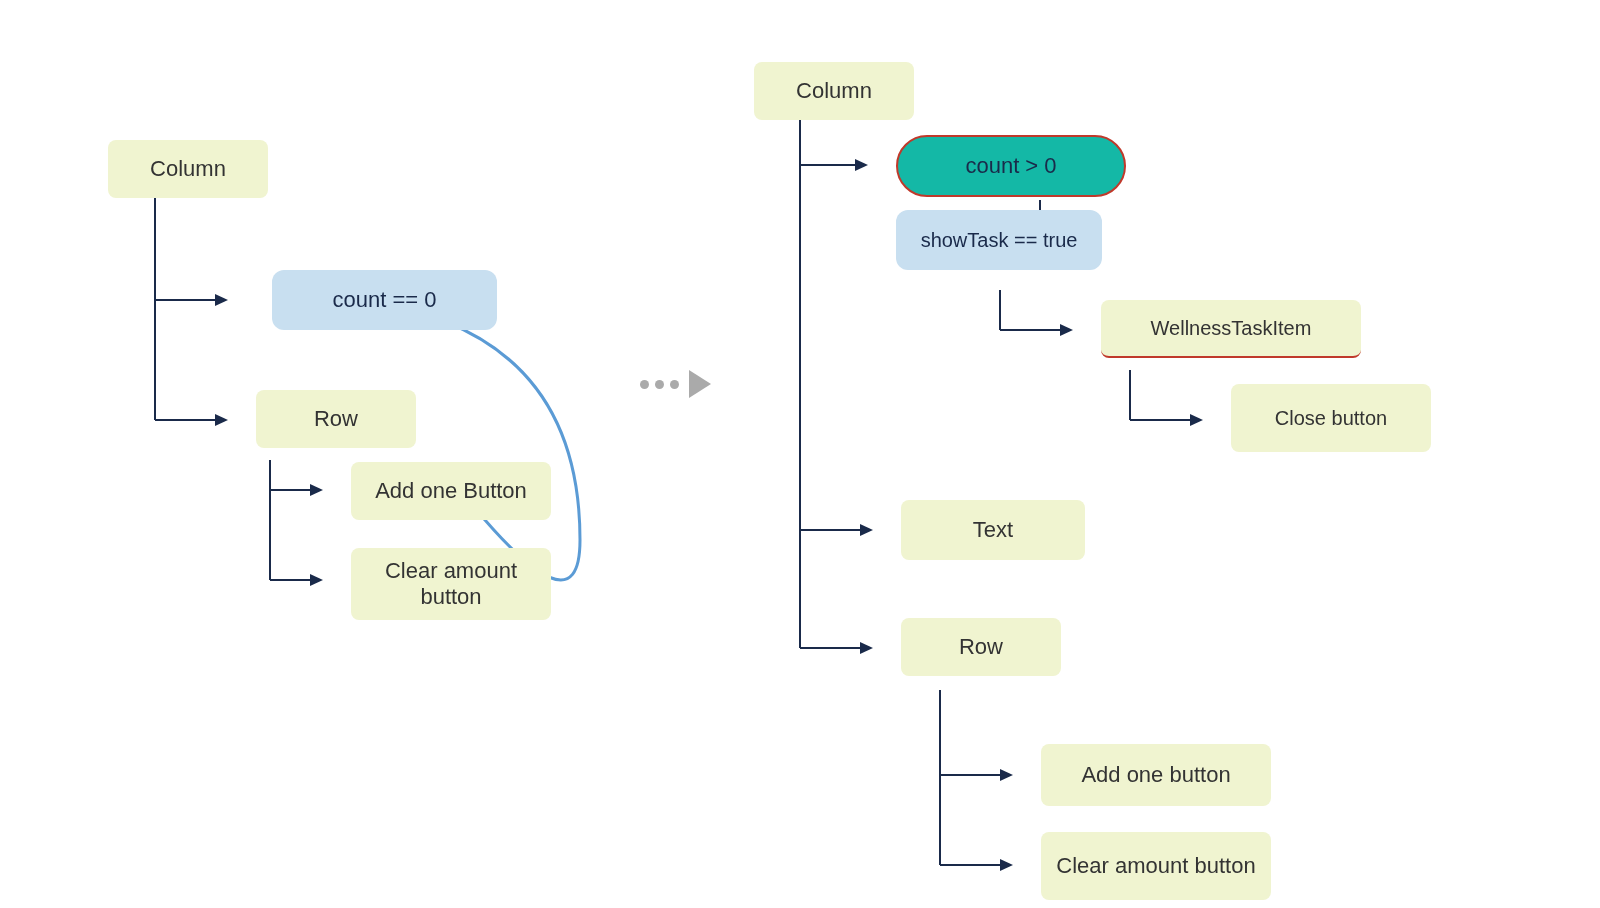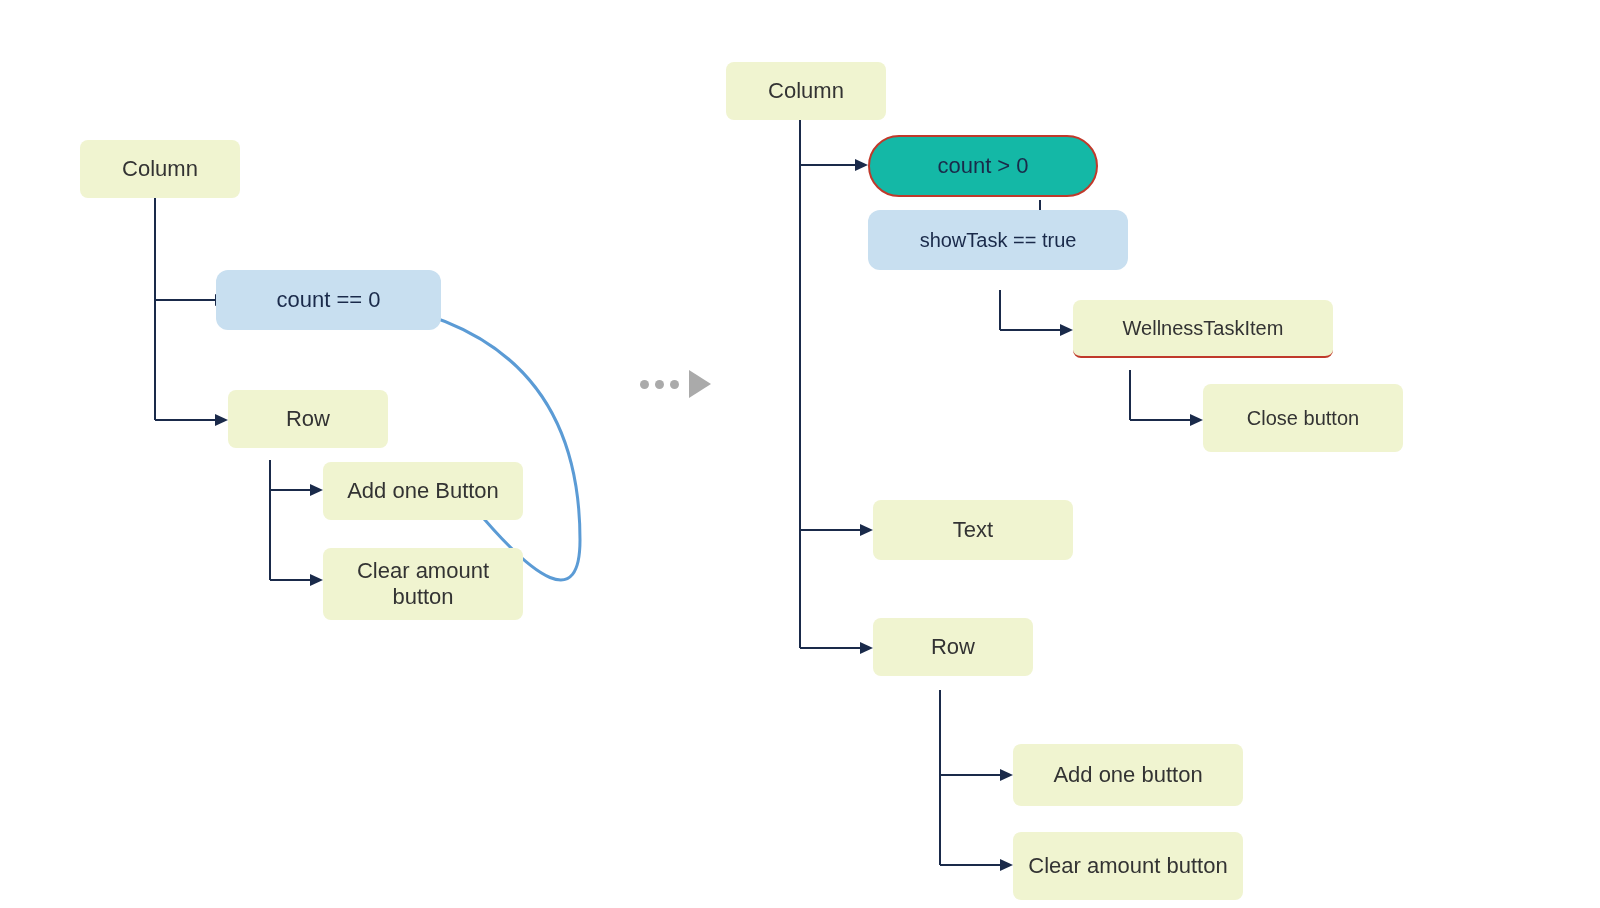--- a/index.html
+++ b/index.html
@@ -19,20 +19,21 @@
     .node {
       position: absolute;
       display: flex;
       align-items: center;
       justify-content: center;
       text-align: center;
       font-size: 22px;
       font-weight: 500;
       padding: 8px 16px;
       border-radius: 8px;
+      margin-left: 28px;
     }
     .node-yellow {
       background: #f0f4d0;
       border: none;
       color: #333;
     }
     .node-blue {
       background: #c8dff0;
       border: none;
       color: #1a2a4a;
@@ -116,21 +117,21 @@
 
     <line x1="940" y1="775" x2="940" y2="865" stroke="#1a2a4a" stroke-width="2"></line>
     <line x1="940" y1="865" x2="1000" y2="865" stroke="#1a2a4a" stroke-width="2"></line>
     <polygon points="1000,859 1000,871 1013,865" fill="#1a2a4a"></polygon>
   </svg>
 
   <div class="node node-yellow" style="left: 80px; top: 140px; width: 160px; height: 58px;">
     <span>Column</span>
   </div>
 
-  <div class="node node-blue" style="left: 216px; top: 270px; width: 225px; height: 60px;">
+  <div class="node node-blue" style="left: 244px; top: 270px; width: 225px; height: 60px;">
     <span>count == 0</span>
   </div>
 
   <div class="node node-yellow" style="left: 228px; top: 390px; width: 160px; height: 58px;">
     <span>Row</span>
   </div>
 
   <div class="node node-yellow" style="left: 323px; top: 462px; width: 200px; height: 58px;">
     <span>Add one Button</span>
   </div>
@@ -148,33 +149,33 @@
   </div>
 
   <div class="node node-yellow" style="left: 726px; top: 62px; width: 160px; height: 58px;">
     <span>Column</span>
   </div>
 
   <div class="node node-blue-ellipse" style="left: 868px; top: 135px; width: 230px; height: 62px;">
     <span>count &gt; 0</span>
   </div>
 
-  <div class="node node-blue" style="left: 868px; top: 210px; width: 260px; height: 60px; left: 868px;">
+  <div class="node node-blue" style="left: 868px; top: 210px; width: 206px; height: 60px; left: 868px;">
     <span style="font-size:20px;">showTask == true</span>
   </div>
 
   <div class="node node-yellow-underline" style="left: 1073px; top: 300px; width: 260px; height: 58px;">
     <span style="font-size:20px;">WellnessTaskItem</span>
   </div>
 
   <div class="node node-yellow" style="left: 1203px; top: 384px; width: 200px; height: 68px;">
     <span style="font-size:20px;">Close button</span>
   </div>
 
-  <div class="node node-yellow" style="left: 873px; top: 500px; width: 200px; height: 60px;">
+  <div class="node node-yellow" style="left: 873px; top: 500px; width: 184px; height: 60px;">
     <span>Text</span>
   </div>
 
   <div class="node node-yellow" style="left: 873px; top: 618px; width: 160px; height: 58px;">
     <span>Row</span>
   </div>
 
   <div class="node node-yellow" style="left: 1013px; top: 744px; width: 230px; height: 62px;">
     <span>Add one button</span>
   </div>

